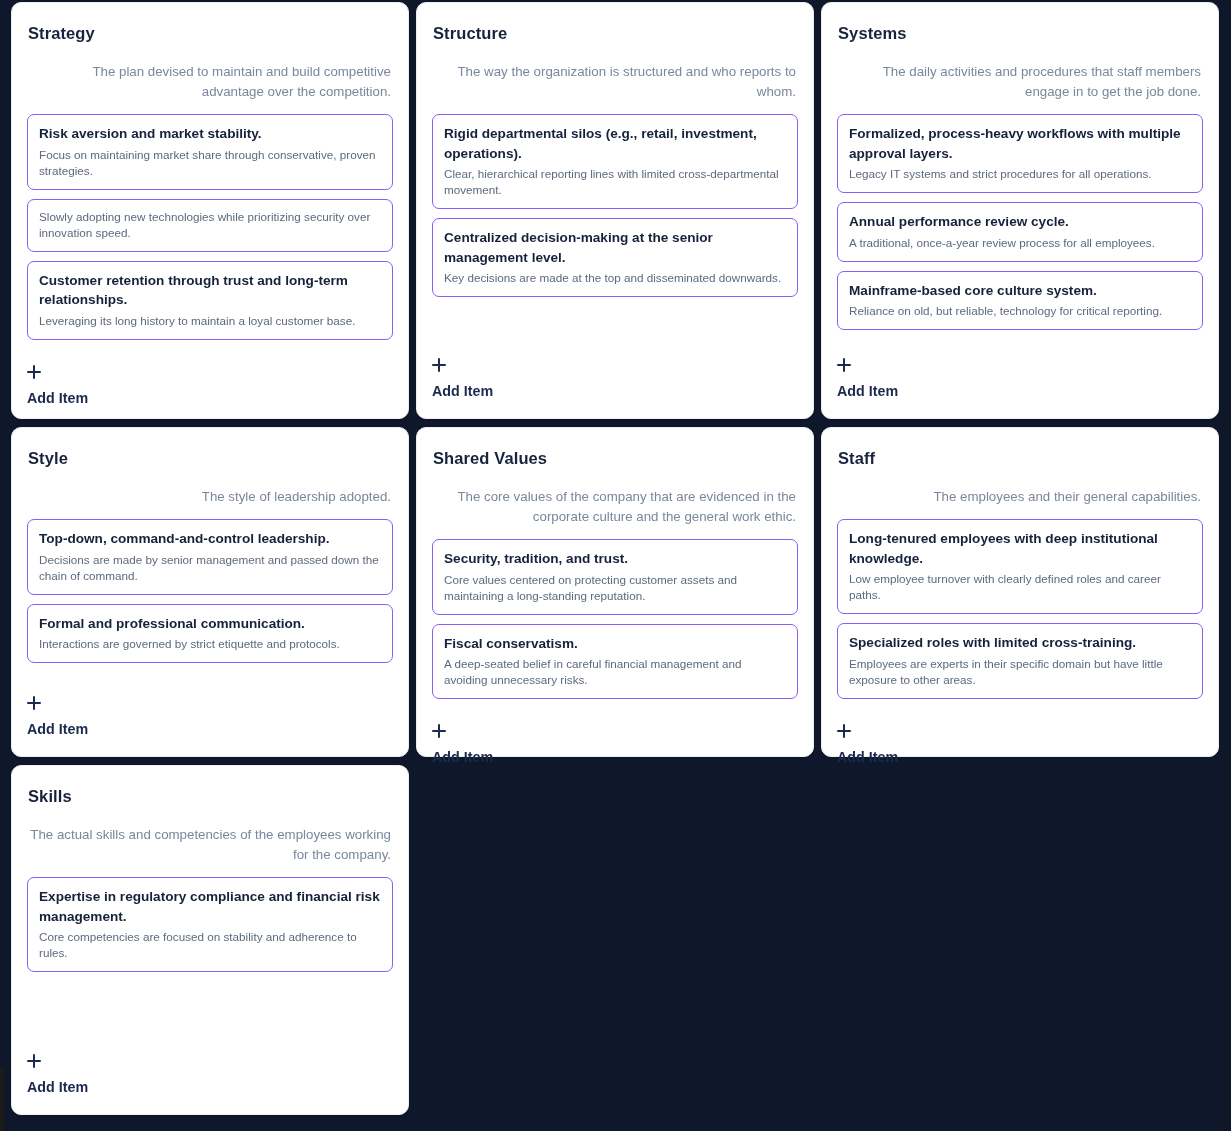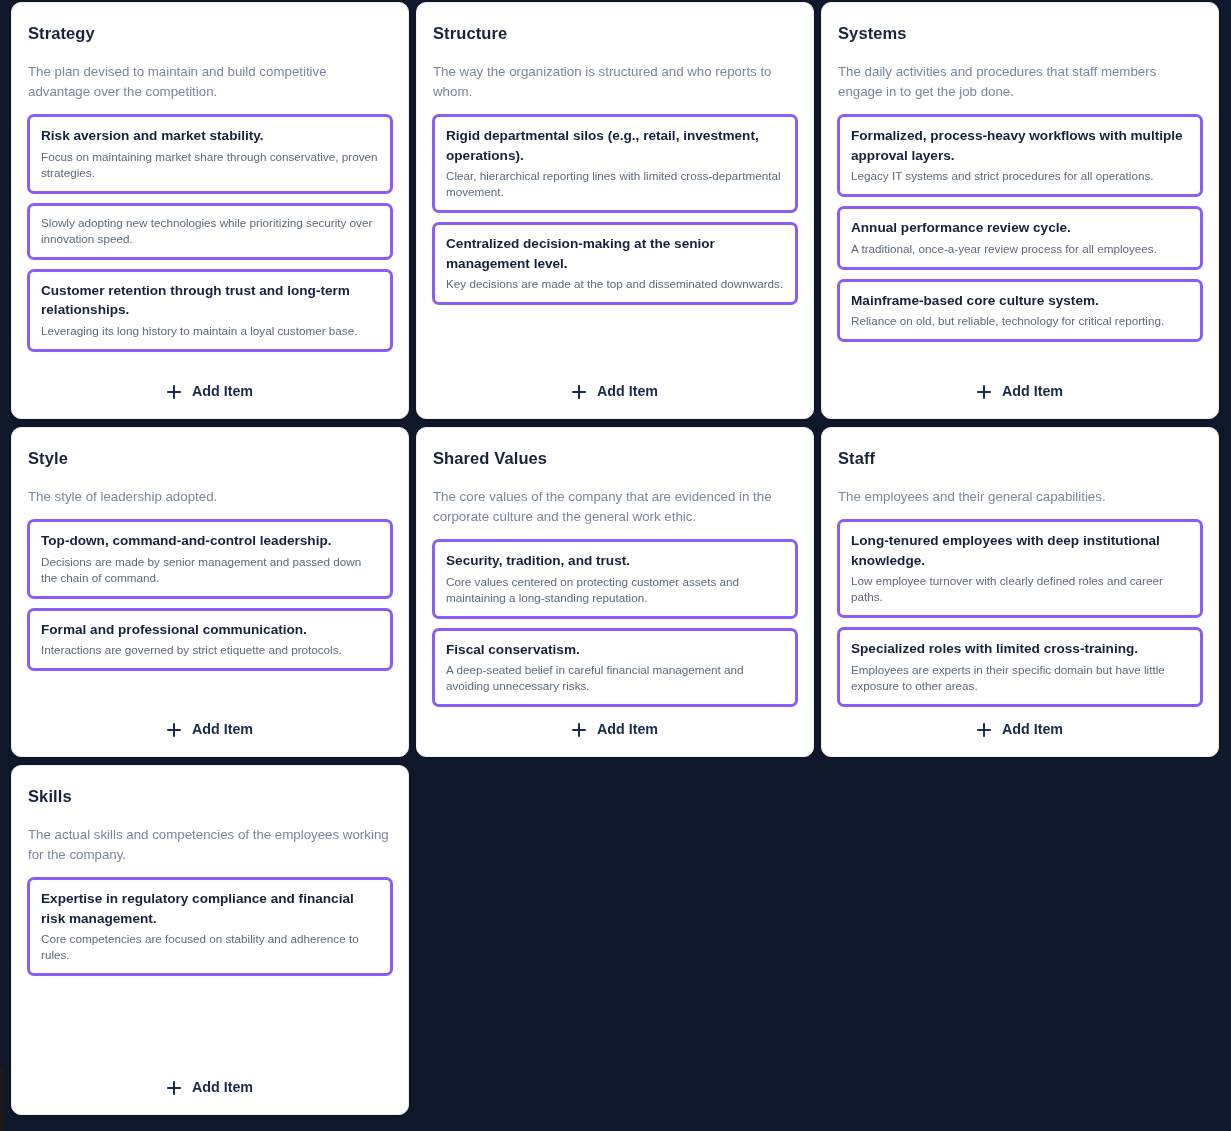--- a/index.html
+++ b/index.html
@@ -51,30 +51,31 @@
     padding-left: 1px;
   }
 
   .panel-desc {
     font-size: 13.3px;
     line-height: 20px;
     color: #7a879c;
     margin-bottom: 12px;
     padding-left: 1px;
     padding-right: 2px;
+    text-align: right;
   }
 
   .items {
     display: flex;
     flex-direction: column;
     gap: 9px;
   }
 
   .item {
-    border: 3px solid #8b5cf6;
+    border: 1px solid #8b5cf6;
     border-radius: 7px;
     background: #ffffff;
     padding: 9px 11px 10px 11px;
   }
 
   .item-title {
     font-size: 13.6px;
     font-weight: 700;
     line-height: 19.5px;
     color: #16213a;
@@ -83,32 +84,34 @@
 
   .item-desc {
     font-size: 11.7px;
     line-height: 16px;
     color: #5d6a7c;
   }
 
   .panel-spacer { flex: 1 1 auto; }
 
   .add-item {
+    margin-top: 20px;
     display: flex;
-    align-items: flex-end;
+    align-items: flex-start;
     justify-content: center;
     gap: 11px;
     color: #1b2a4e;
     font-size: 14.3px;
     font-weight: 600;
     cursor: pointer;
     background: none;
     border: none;
     font-family: "Liberation Sans", sans-serif;
     padding: 5px 0 3px 0;
+    flex-direction: column;
   }
 
   .plus-icon {
     display: inline-block;
     position: relative;
     width: 14px;
     height: 14px;
   }
   .plus-icon::before,
   .plus-icon::after {

